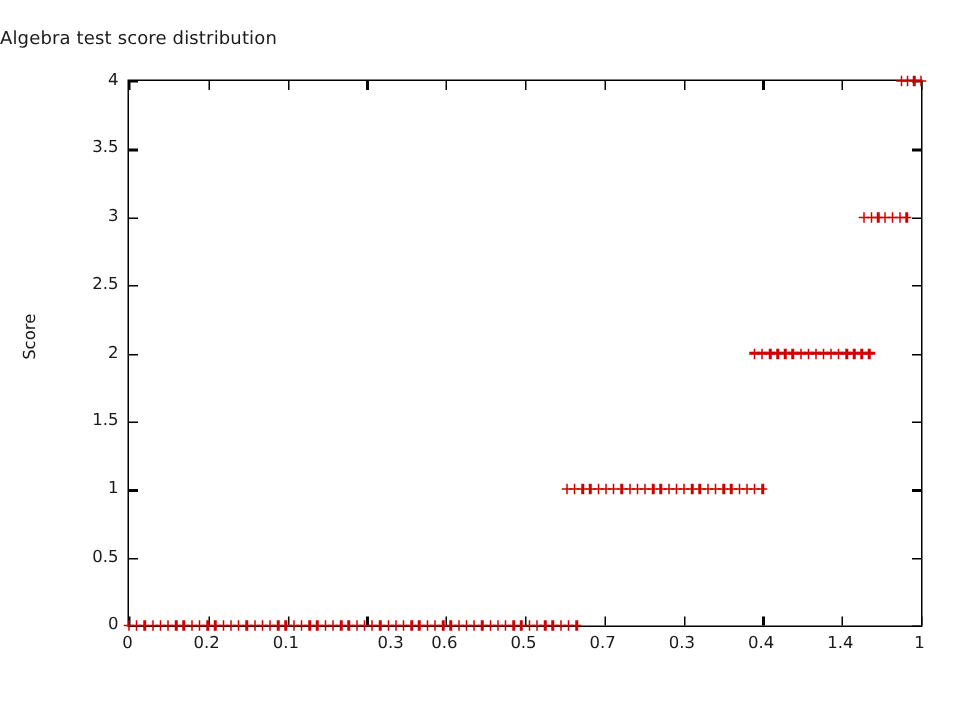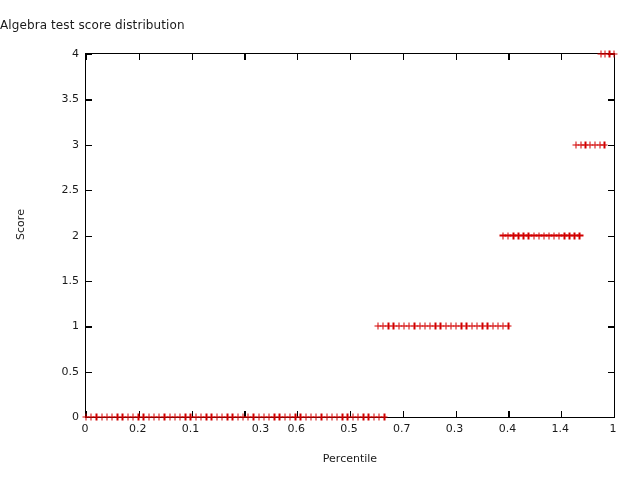--- a/index.html
+++ b/index.html
@@ -241,16 +241,15 @@
       <span style="top: 317.625px;">0.5</span>
       <span style="top: 272.25px;">1</span>
       <span style="top: 226.875px;">1.5</span>
       <span style="top: 181.5px;">2</span>
       <span style="top: 136.125px;">2.5</span>
       <span style="top: 90.75px;">3</span>
       <span style="top: 45.375px;">3.5</span>
       <span style="top: 0px;">4</span>
     </div>
 
-  <div class="xaxis-title">Percentile</div>
 
   <div class="yaxis-title">Score</div>
 </div>
 
 </body></html>

